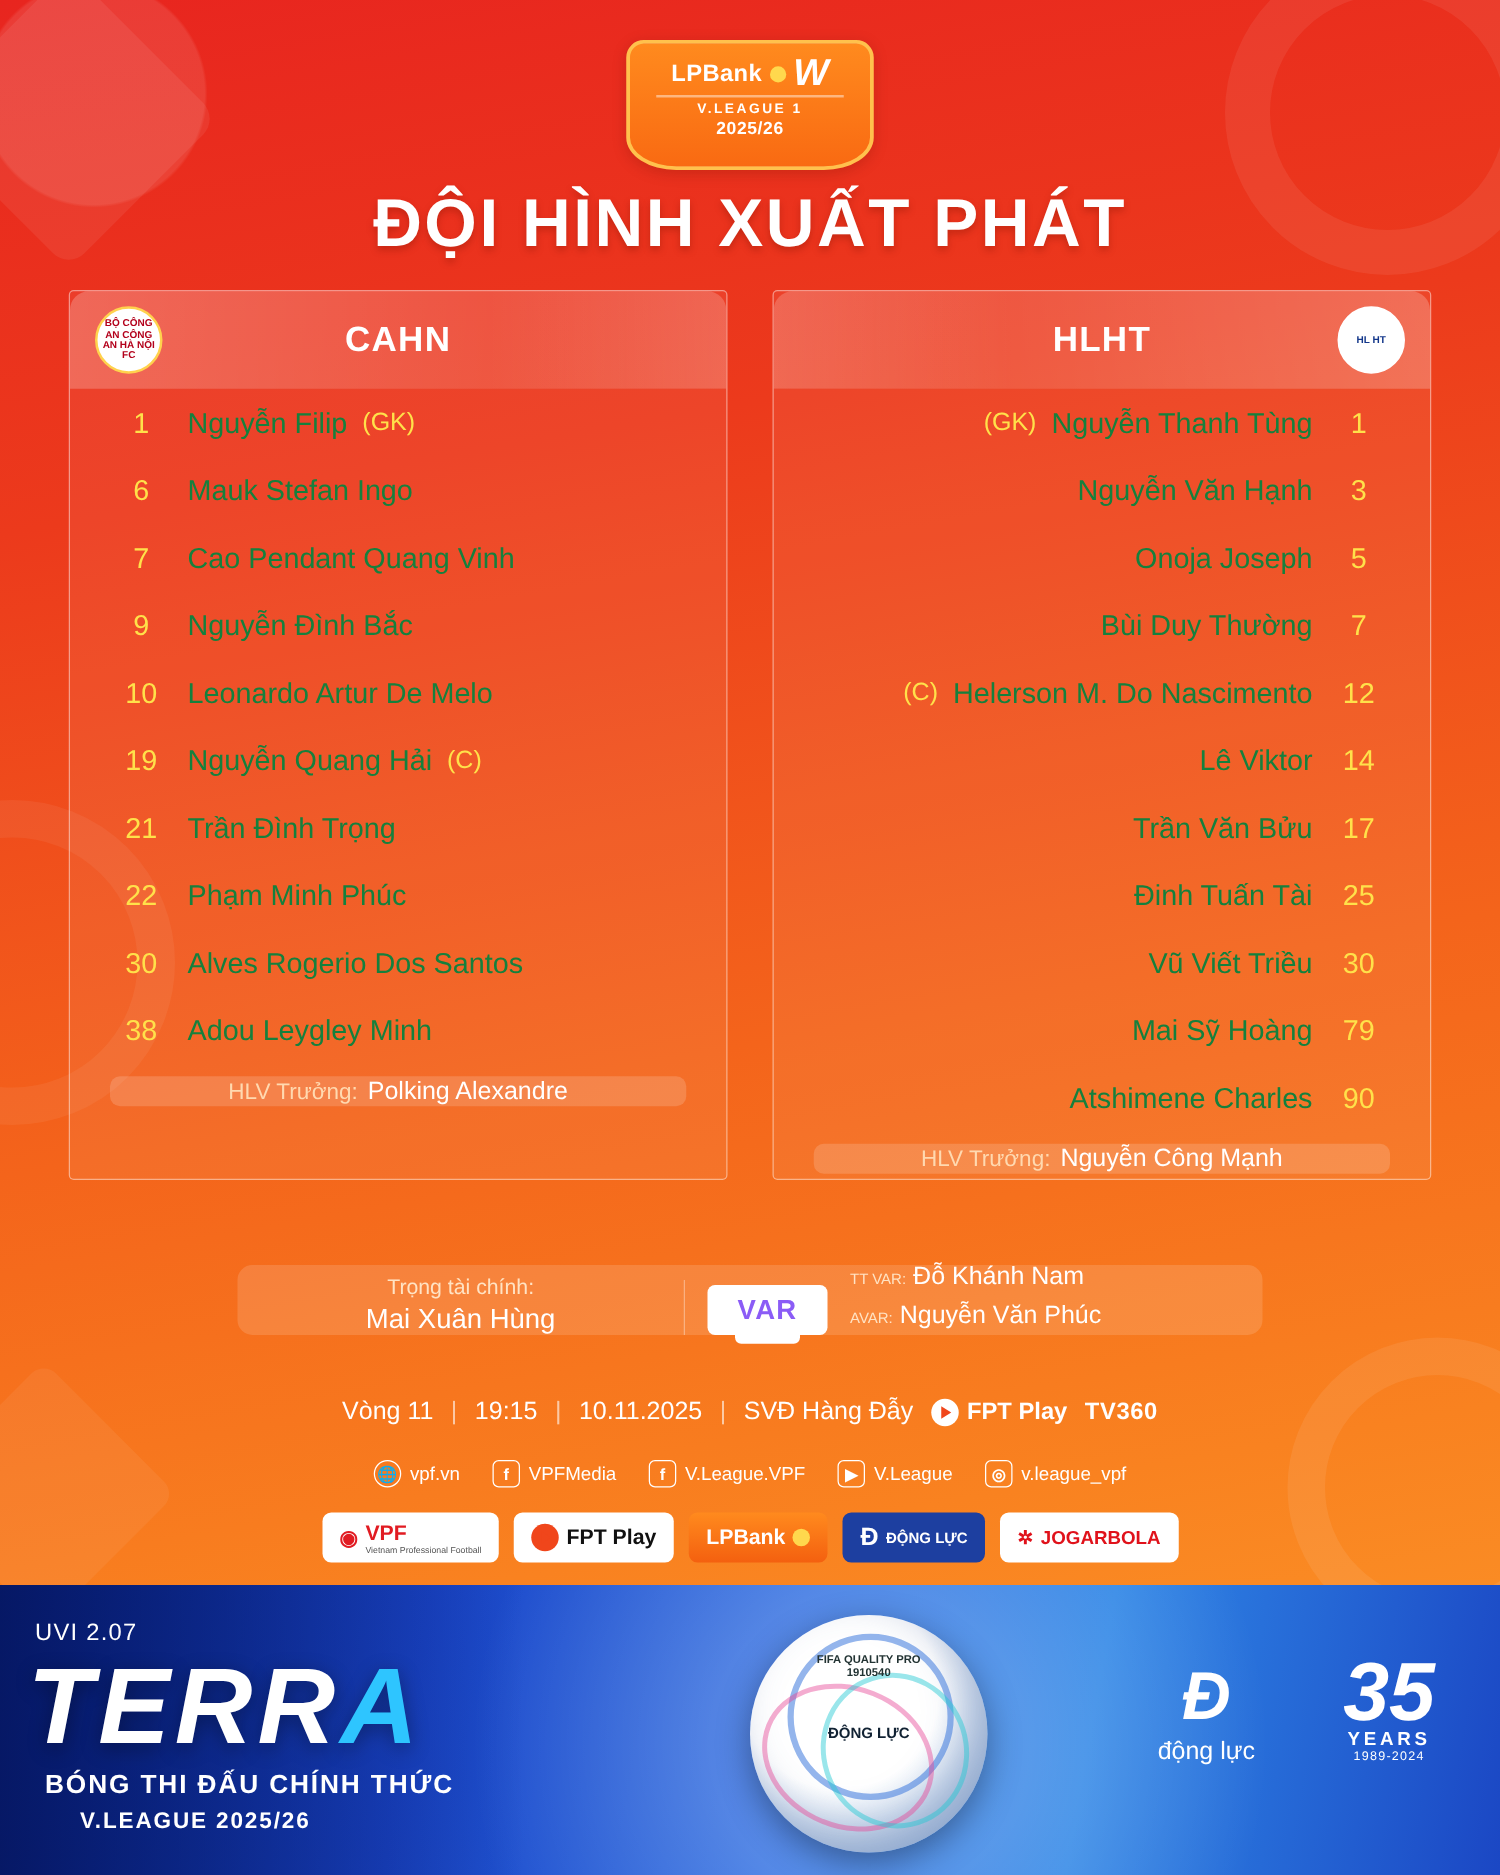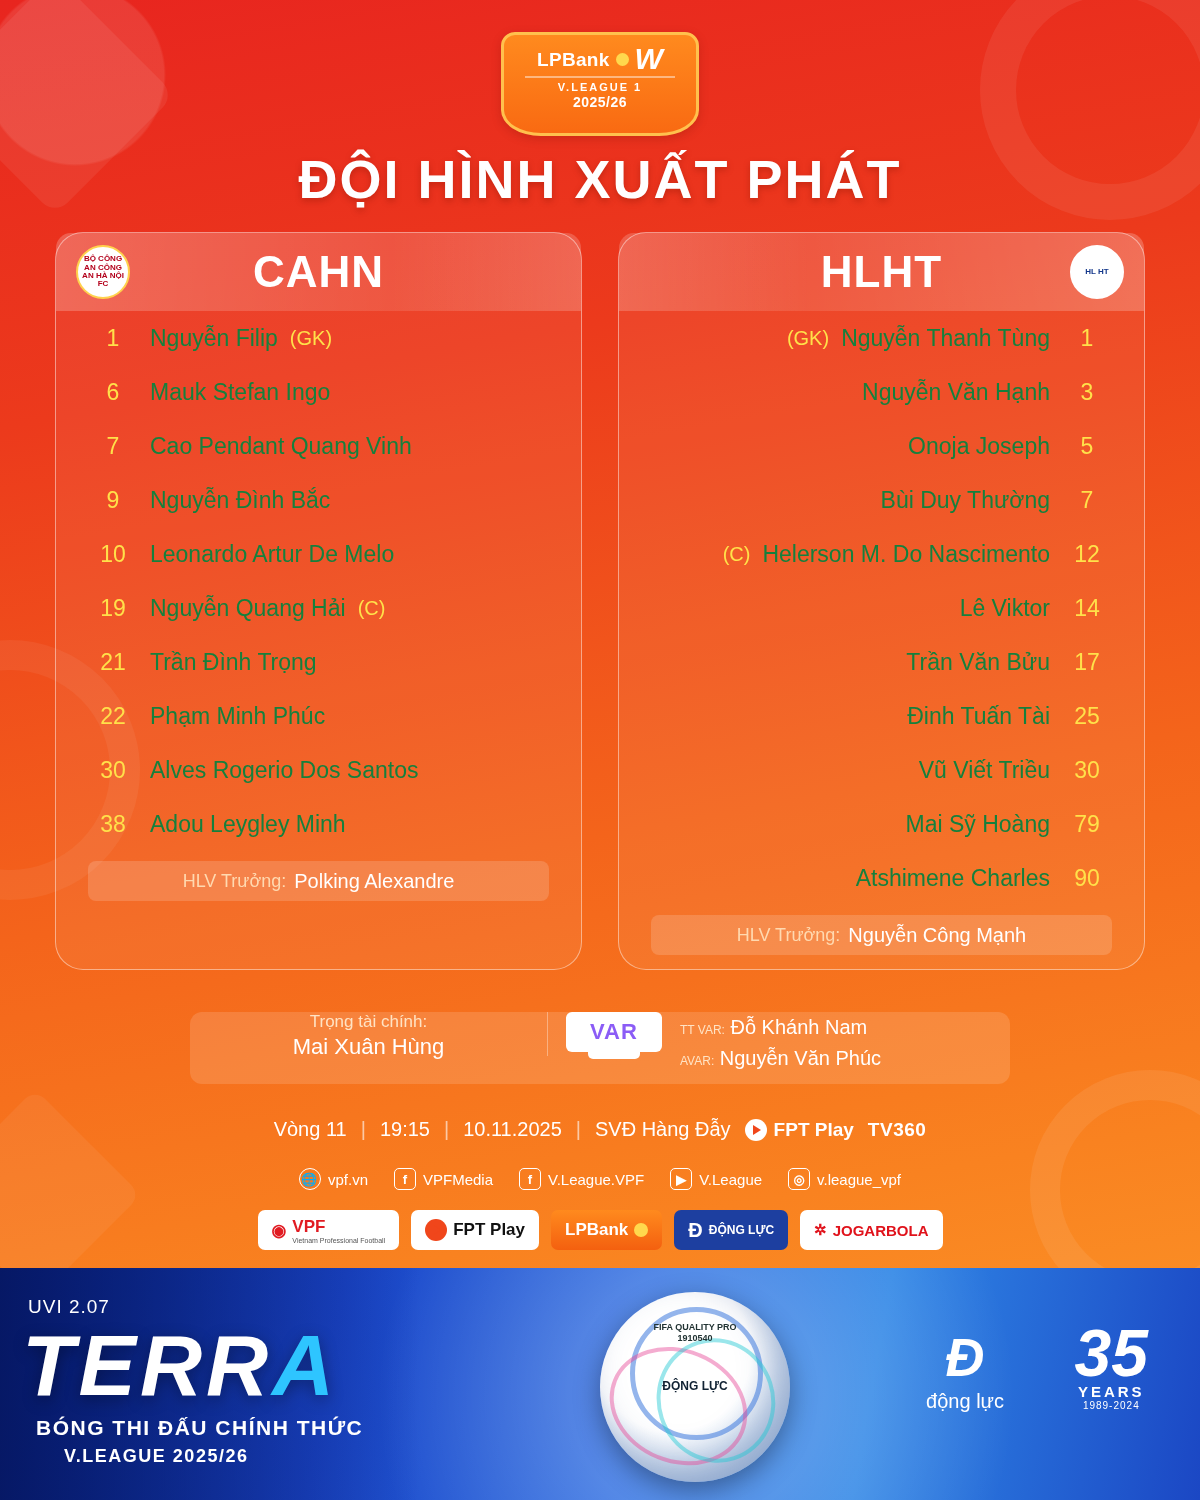--- a/index.html
+++ b/index.html
@@ -85,34 +85,34 @@
     position: absolute; top: 148px; width: 100%; text-align: center;
     color: #fff; font-size: 54px; font-weight: bold; letter-spacing: 2px;
     text-shadow: 0 3px 6px rgba(130,20,0,.35);
   }
 
   
   .teams { position: absolute; top: 232px; left: 55px; width: 1090px; display: flex; gap: 36px; }
   .team-card {
     width: 527px;
     border: 1px solid rgba(255,255,255,.45);
-    border-radius: 28px;
+    border-radius: 4px;
     background: rgba(255,255,255,0.06);
     position: relative;
-    padding-bottom: 14px;
+    padding-bottom: 4px;
   }
   .team-head {
     height: 78px; display: flex; align-items: center;
     border-radius: 15px 15px 0 0;
     position: relative; overflow: hidden;
     background: linear-gradient(90deg, rgba(255,255,255,.22), rgba(255,255,255,.05));
   }
   .team-head.right { background: linear-gradient(270deg, rgba(255,255,255,.22), rgba(255,255,255,.05)); }
   .team-name {
-    color: #fff; font-size: 44px; font-weight: bold; letter-spacing: 1px;
+    color: #fff; font-size: 28px; font-weight: bold; letter-spacing: 1px;
     flex: 1; text-align: center;
   }
   .crest {
     width: 54px; height: 54px; margin: 0 20px; flex: none;
     border-radius: 50%; background: #fff;
     display: flex; align-items: center; justify-content: center;
     font-size: 8px; color: #b3001b; font-weight: bold; text-align: center;
     line-height: 1.05; overflow: hidden;
     border: 2px solid #ffd24d;
   }
@@ -132,32 +132,32 @@
   .player-row.right { flex-direction: row-reverse; }
   .p-num {
     color: #ffe14a; font-size: 23px; font-weight: 500; width: 42px; text-align: center; flex: none;
   }
   .p-name { color: #15803d; font-size: 23px; font-weight: 500; white-space: nowrap; }
   .p-tag { color: #ffe14a; font-size: 20px; font-weight: 500; }
   .row-main { display: flex; align-items: center; gap: 12px; flex: 1; }
   .player-row.right .row-main { justify-content: flex-start; flex-direction: row-reverse; }
 
   .coach-bar {
-    margin: 10px 32px 0; height: 40px; border-radius: 8px;
+    margin: 10px 32px 0; height: 24px; border-radius: 8px;
     background: rgba(255,255,255,0.16);
     display: flex; align-items: center; justify-content: center; gap: 8px;
   }
   .coach-label { color: #ffd9b0; font-size: 18px; }
   .coach-name { color: #fff; font-size: 20px; font-weight: 500; }
 
   
   .ref-bar {
-    position: absolute; top: 1012px; left: 190px; width: 820px; height: 72px;
+    position: absolute; top: 1012px; left: 190px; width: 820px; height: 56px;
     border-radius: 12px; background: rgba(255,255,255,0.14);
-    display: flex; align-items: flex-start;
+    display: flex; align-items: flex-end;
   }
   .ref-left { flex: 1; text-align: center; color: #fff; }
   .ref-left .lbl { font-size: 17px; color: #ffe3c4; }
   .ref-left .val { font-size: 22px; font-weight: 500; margin-top: 2px; }
   .ref-sep { width: 1px; height: 44px; background: rgba(255,255,255,.35); }
   .var-box {
     margin: 0 18px; width: 96px; height: 40px; border-radius: 6px;
     background: #fff; color: #8b5cf6; font-weight: bold; font-size: 22px;
     display: flex; align-items: center; justify-content: center; position: relative;
     letter-spacing: 1px;

